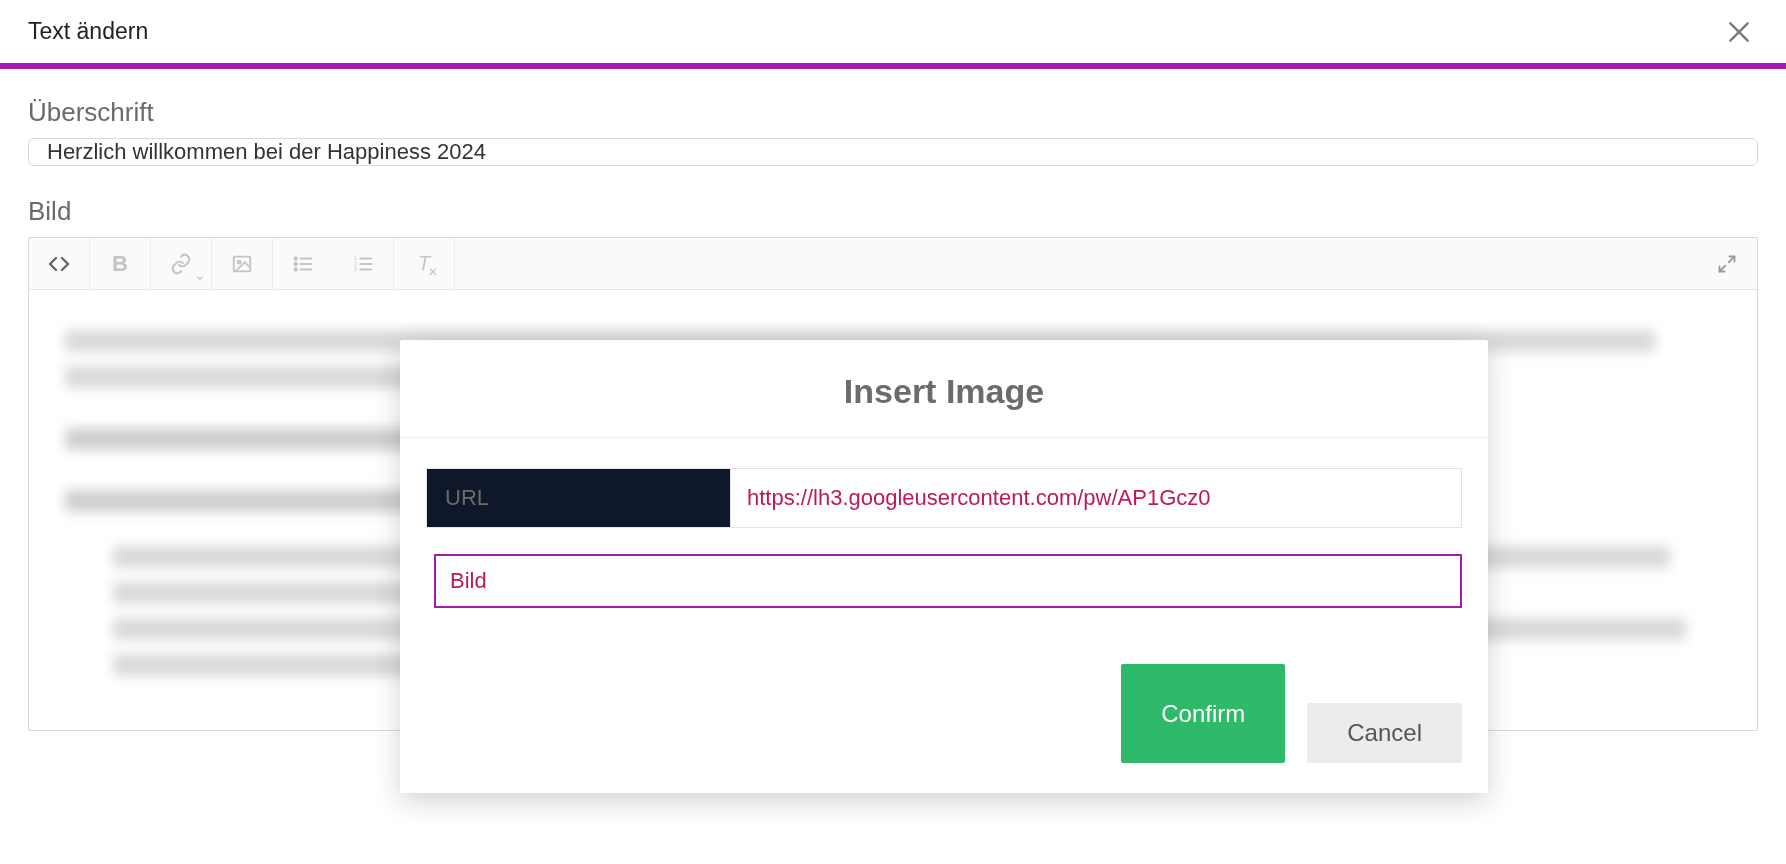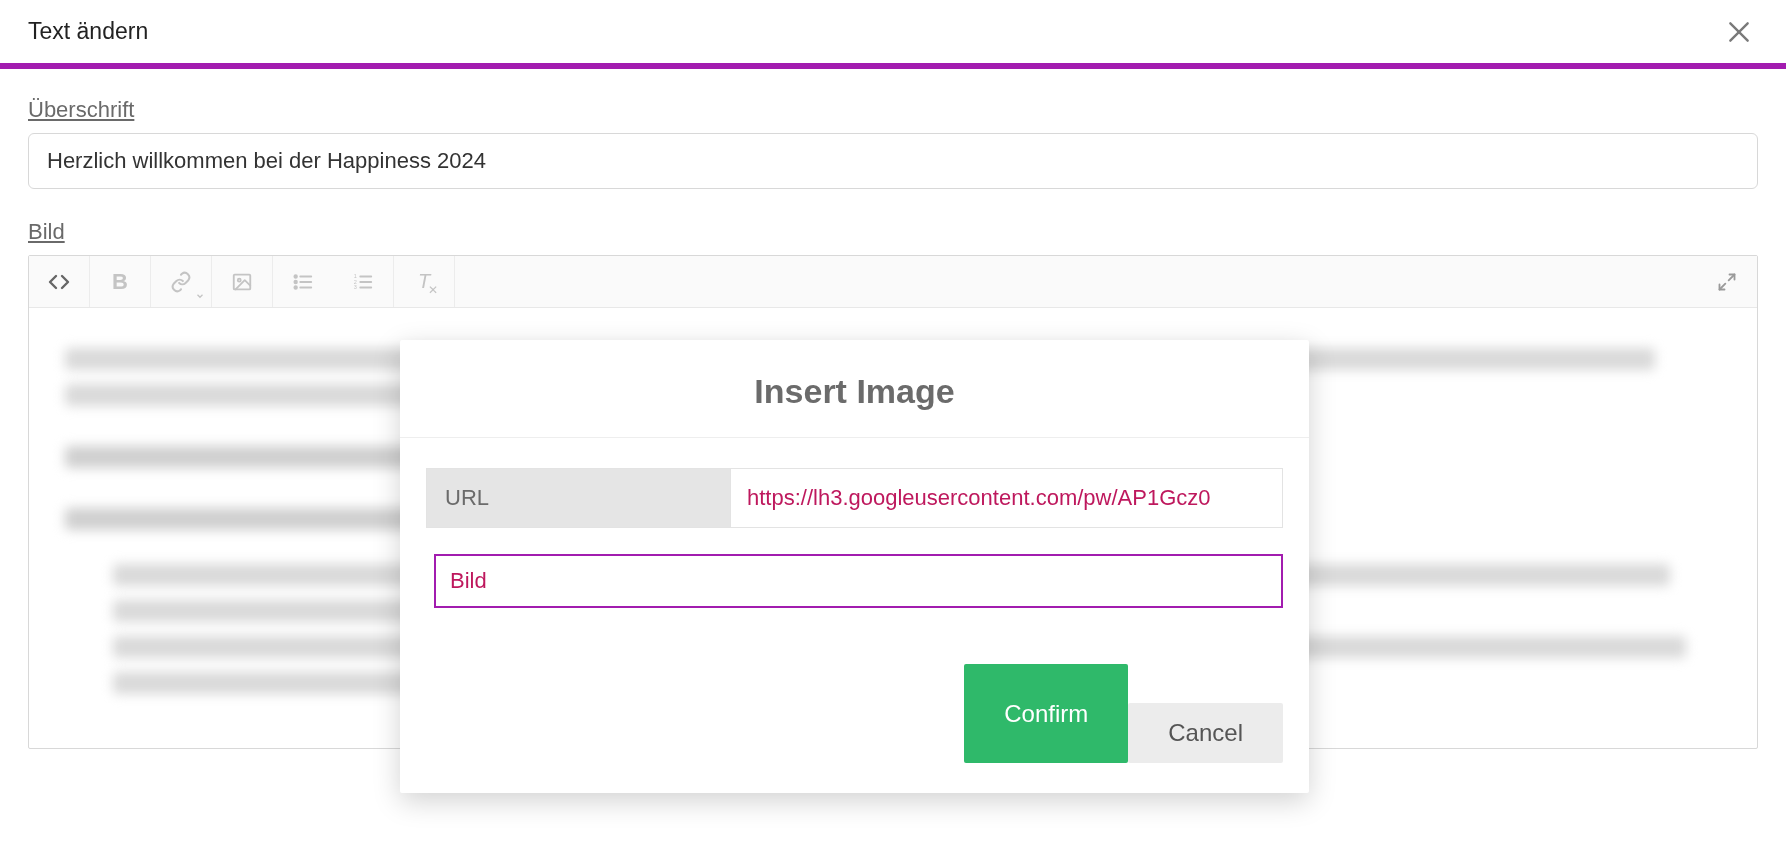--- a/index.html
+++ b/index.html
@@ -29,30 +29,29 @@
     color: #7a7a7a;
     cursor: pointer;
     line-height: 1;
     padding: 0 6px;
     font-weight: 300;
   }
   .body-area {
     padding: 28px;
   }
   .field-label {
-    font-size: 22px;
+    font-size: 26px;
     color: #6a6a6a;
     margin-bottom: 10px;
     display: block;
-    text-decoration: underline;
   }
   .text-input {
     width: 100%;
     font-size: 22px;
-    padding: 14px 18px;
+    padding: 0 18px;
     border: 1px solid #d8d8d8;
     border-radius: 6px;
     color: #333;
     outline: none;
   }
   .section-gap { margin-top: 30px; }
   .editor-wrapper {
     border: 1px solid #d8d8d8;
     border-radius: 2px;
     position: relative;
@@ -108,21 +107,21 @@
   .bl5 { height: 22px; width: 94%; margin-left: 48px;}
   .bl6 { height: 22px; width: 22%; margin-left: 48px;}
   .bl7 { height: 22px; width: 95%; margin-left: 48px;}
   .bl8 { height: 22px; width: 44%; margin-left: 48px;}
 
   
   .popup {
     position: absolute;
     top: 340px;
     left: 400px;
-    width: 909px;
+    width: 1088px;
     background: #fff;
     box-shadow: 0 8px 28px rgba(0,0,0,0.18);
     border-radius: 2px;
     z-index: 50;
   }
   .popup-title {
     text-align: center;
     font-size: 34px;
     color: #6b6b6b;
     font-weight: 600;
@@ -136,21 +135,21 @@
   .form-row {
     display: flex;
     margin-bottom: 26px;
   }
   .form-row .row-label-cell {
     width: 305px;
     border: 1px solid #e3e3e3;
     font-size: 22px;
     color: #6b6b6b;
     padding: 16px 18px;
-    background: #e5e5e5;
+    background: #0f172a;
   }
   .form-row .row-input-cell {
     flex: 1;
     border: 1px solid #e3e3e3;
     border-left: none;
     padding: 0;
     display: flex;
     align-items: center;
   }
   .form-row.desc .row-input-cell {
@@ -165,20 +164,21 @@
     outline: none;
     color: #be185d;
   }
   .row-input.boxed {
     border: 2px solid #a21caf;
     padding: 12px 14px;
   }
   .popup-actions {
     display: flex;
     justify-content: flex-end;
+    gap: 22px;
     padding: 0 26px 30px 26px;
   }
   .btn {
     font-size: 24px;
     padding: 16px 40px;
     border: none;
     cursor: pointer;
     border-radius: 2px;
   }
   .btn-confirm {

